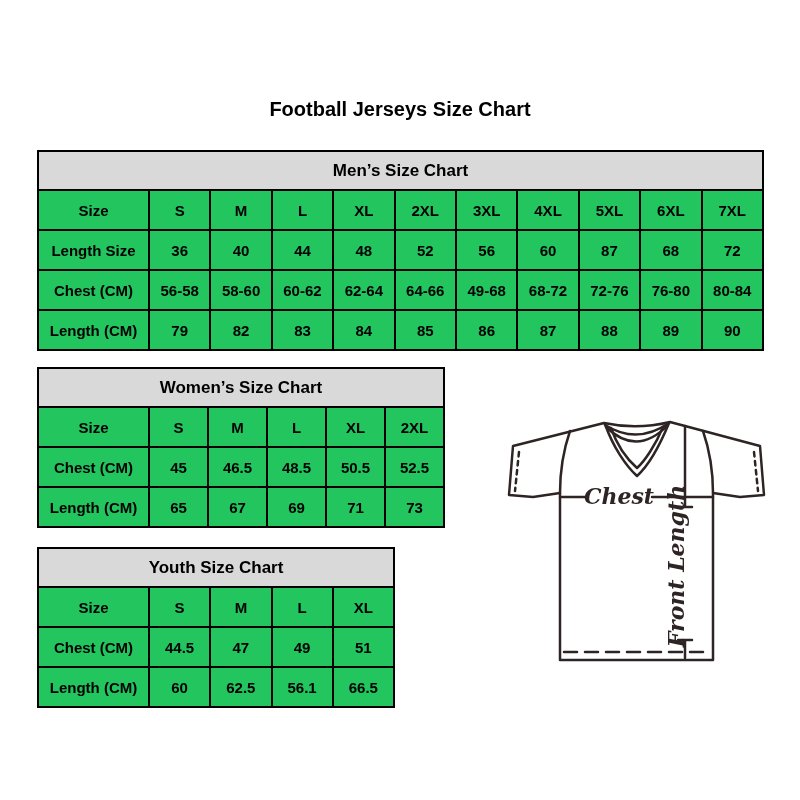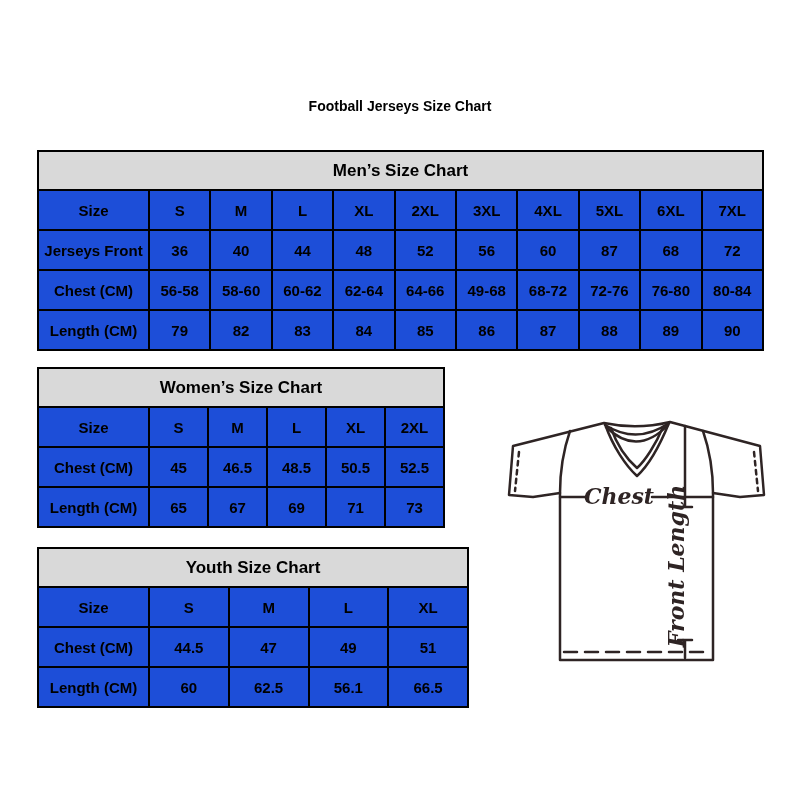--- a/index.html
+++ b/index.html
@@ -14,28 +14,28 @@
     font-family: "Liberation Sans", sans-serif;
     color: #000;
     overflow: hidden;
   }
   .page-title {
     position: absolute;
     top: 98px;
     left: 0;
     width: 800px;
     text-align: center;
-    font-size: 14px;
+    font-size: 20px;
     font-weight: bold;
   }
   table.size-table {
     position: absolute;
     border-collapse: collapse;
     table-layout: fixed;
-    background: #1d4ed8;
+    background: #22c55e;
   }
   table.size-table td {
     border: 2px solid #000;
     text-align: center;
     vertical-align: middle;
     font-weight: bold;
     font-size: 15px;
     padding: 0;
     overflow: hidden;
     white-space: nowrap;
@@ -43,21 +43,21 @@
   table.size-table tr.band-row td {
     background: #d9d9d9;
     font-size: 17px;
     height: 37px;
   }
   table.size-table tr.data-row {
     height: 40px;
   }
   #mens-table  { left: 37px; top: 150px; width: 727px; }
   #womens-table{ left: 37px; top: 367px; width: 408px; }
-  #youth-table { left: 37px; top: 547px; width: 432px; }
+  #youth-table { left: 37px; top: 547px; width: 358px; }
   #jersey-svg {
     position: absolute;
     left: 500px;
     top: 400px;
     width: 280px;
     height: 280px;
   }
   .jersey-text {
     font-family: "DejaVu Serif", "Liberation Serif", serif;
     font-style: italic;
@@ -96,21 +96,21 @@
     <td>L</td>
     <td>XL</td>
     <td>2XL</td>
     <td>3XL</td>
     <td>4XL</td>
     <td>5XL</td>
     <td>6XL</td>
     <td>7XL</td>
   </tr>
   <tr class="data-row">
-    <td>Jerseys Front</td>
+    <td>Length Size</td>
     <td>36</td>
     <td>40</td>
     <td>44</td>
     <td>48</td>
     <td>52</td>
     <td>56</td>
     <td>60</td>
     <td>87</td>
     <td>68</td>
     <td>72</td>

